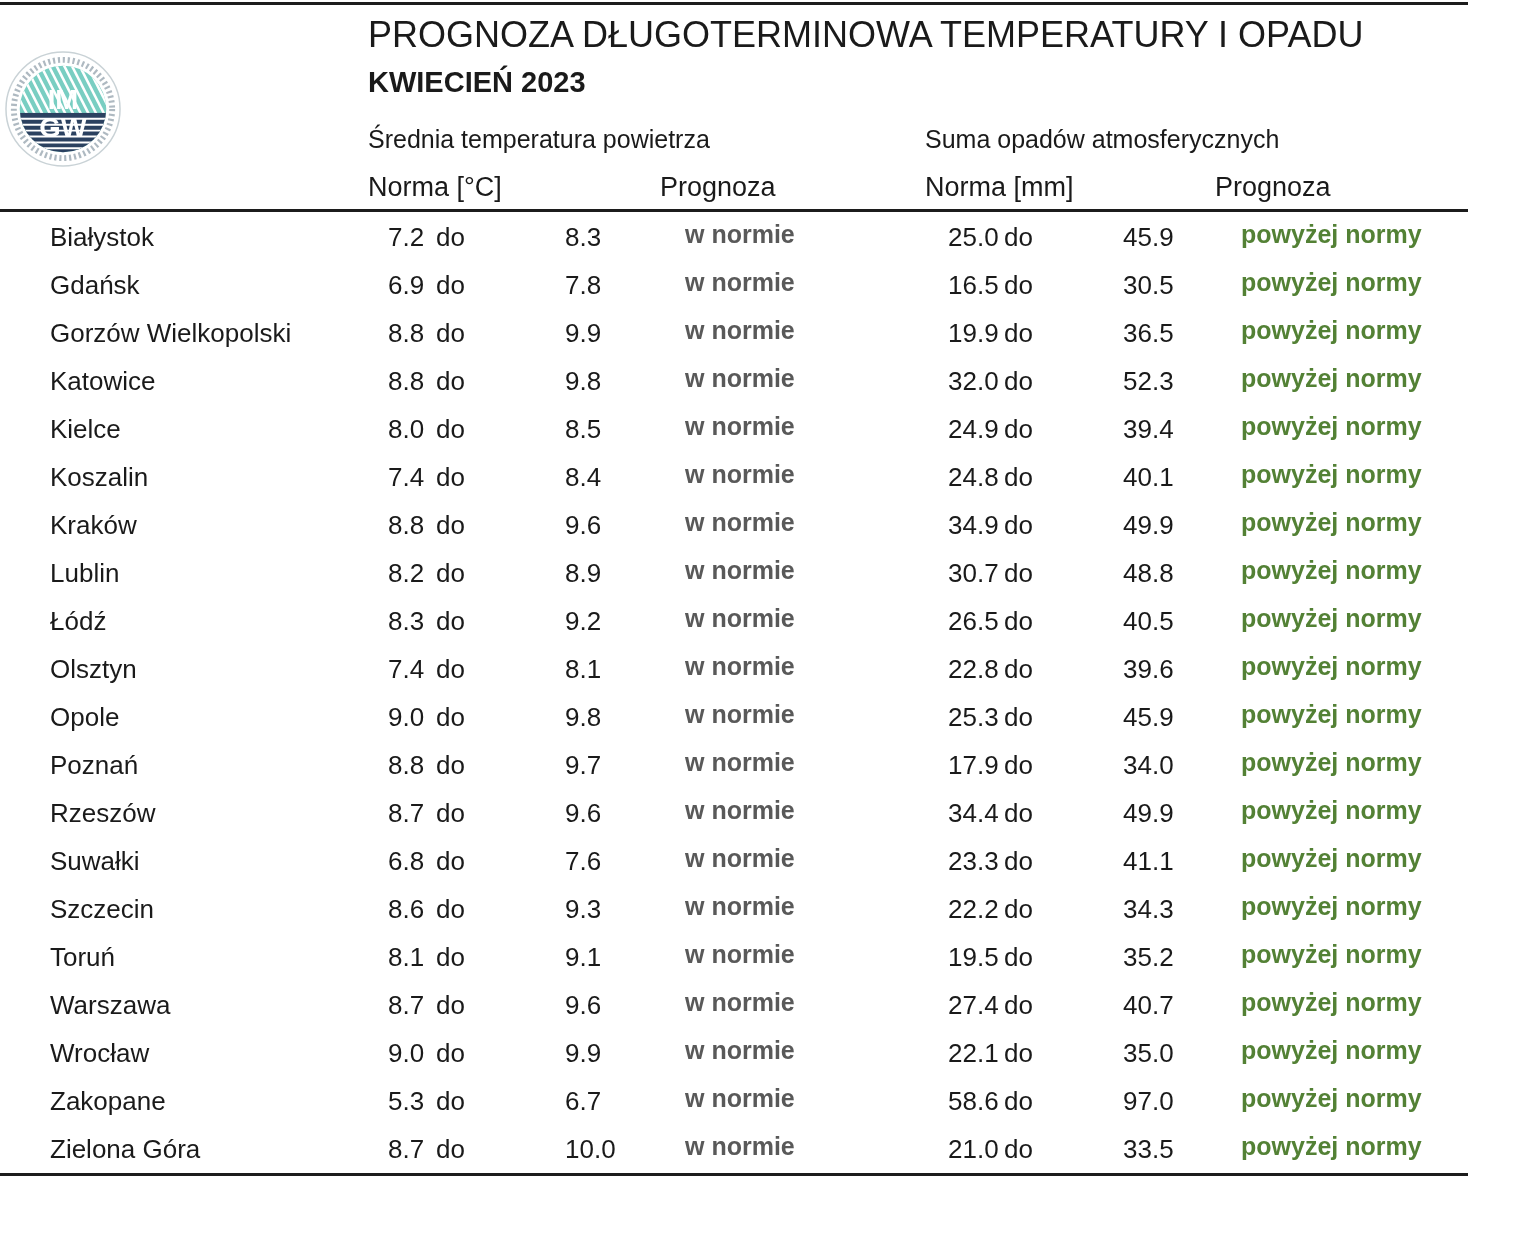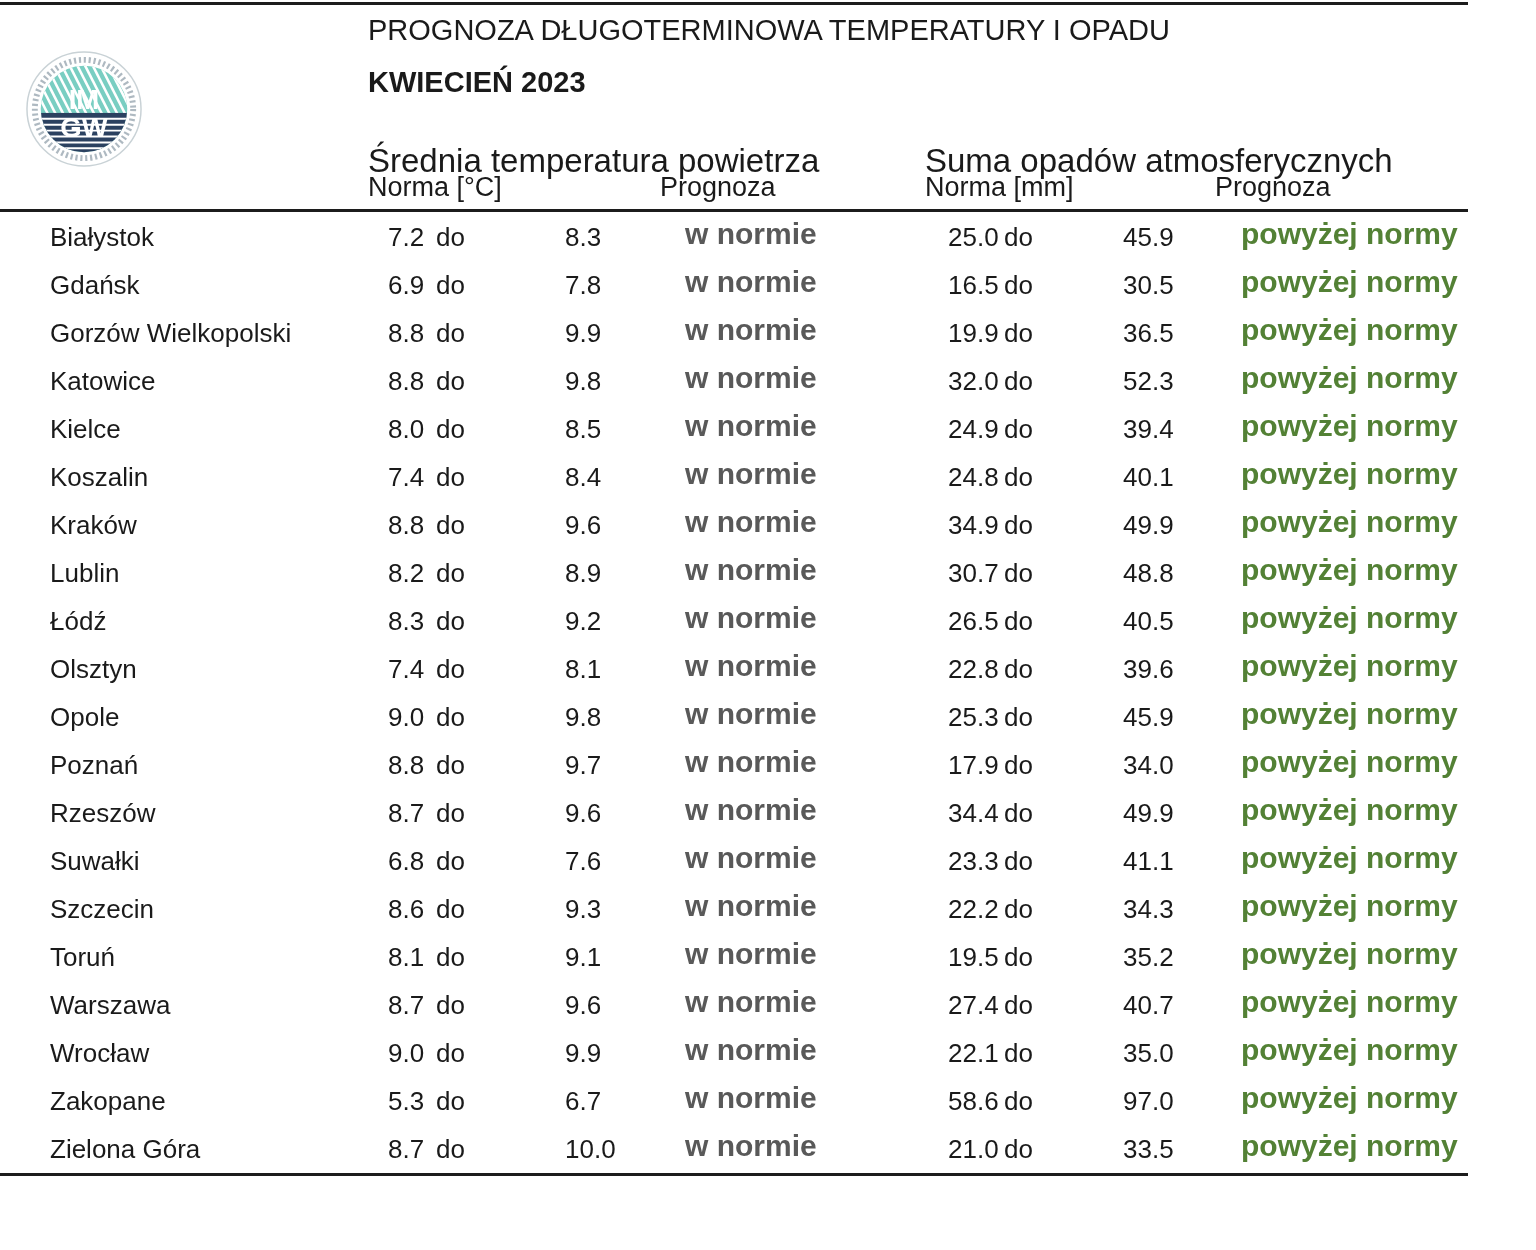--- a/index.html
+++ b/index.html
@@ -9,27 +9,27 @@
     font-family:"Liberation Sans", sans-serif;
     color:#1a1a1a;
     position:relative;
     overflow:hidden;
   }
   .hline { position:absolute; left:0; width:1468px; height:3px; background:#1c1c1c; }
   #line-top    { top:2px; }
   #line-header { top:209px; }
   #line-bottom { top:1173px; }
 
-  .logo-wrap { position:absolute; left:25px; top:50px; width:118px; height:118px; }
+  .logo-wrap { position:absolute; left:4px; top:50px; width:118px; height:118px; }
   .logo-wrap svg { width:100%; height:100%; display:block; }
   .logo-letter { font-family:"Liberation Sans",sans-serif; font-weight:bold; fill:#ffffff; }
 
-  .page-title    { position:absolute; left:368px; top:14px;  font-size:29px; font-weight:500; white-space:nowrap; }
+  .page-title    { position:absolute; left:368px; top:14px;  font-size:36px; font-weight:500; white-space:nowrap; }
   .page-subtitle { position:absolute; left:368px; top:66px;  font-size:29px; font-weight:bold; white-space:nowrap; }
-  .section-label { position:absolute; top:142px; font-size:33px; white-space:nowrap; }
+  .section-label { position:absolute; top:125px; font-size:25px; white-space:nowrap; }
   #section-temp   { left:368px; }
   #section-precip { left:925px; }
   .col-label { position:absolute; top:172px; font-size:27px; white-space:nowrap; }
   #norm-temp   { left:368px; }
   #prog-temp   { left:660px; }
   #norm-precip { left:925px;text-align:center; }
   #prog-precip { left:1215px; }
 
   .table-body { position:absolute; left:0; top:213px; width:1536px;margin-left:28px; }
   .row {
@@ -39,21 +39,21 @@
     align-items:center;
     font-size:26px;
   }
   .cell { white-space:nowrap; }
   .cell.city   { padding-left:22px; }
   .cell.num-r  { }
   .cell.do     { }
   .cell.num-l  { text-align:left; }
   .cell.forecast {
     font-weight:bold;
-    font-size:30px;
+    font-size:25px;
     position:relative; top:-3px;
   }
   .cell.t-forecast { padding-left:57px; color:var(--in-norm,#595959); }
   .cell.p-forecast { padding-left:53px; color:var(--above-norm,#538135); }
 </style>
 </head>
 <body>
 
 <div class="hline" id="line-top"></div>
 <div class="hline" id="line-header"></div>

